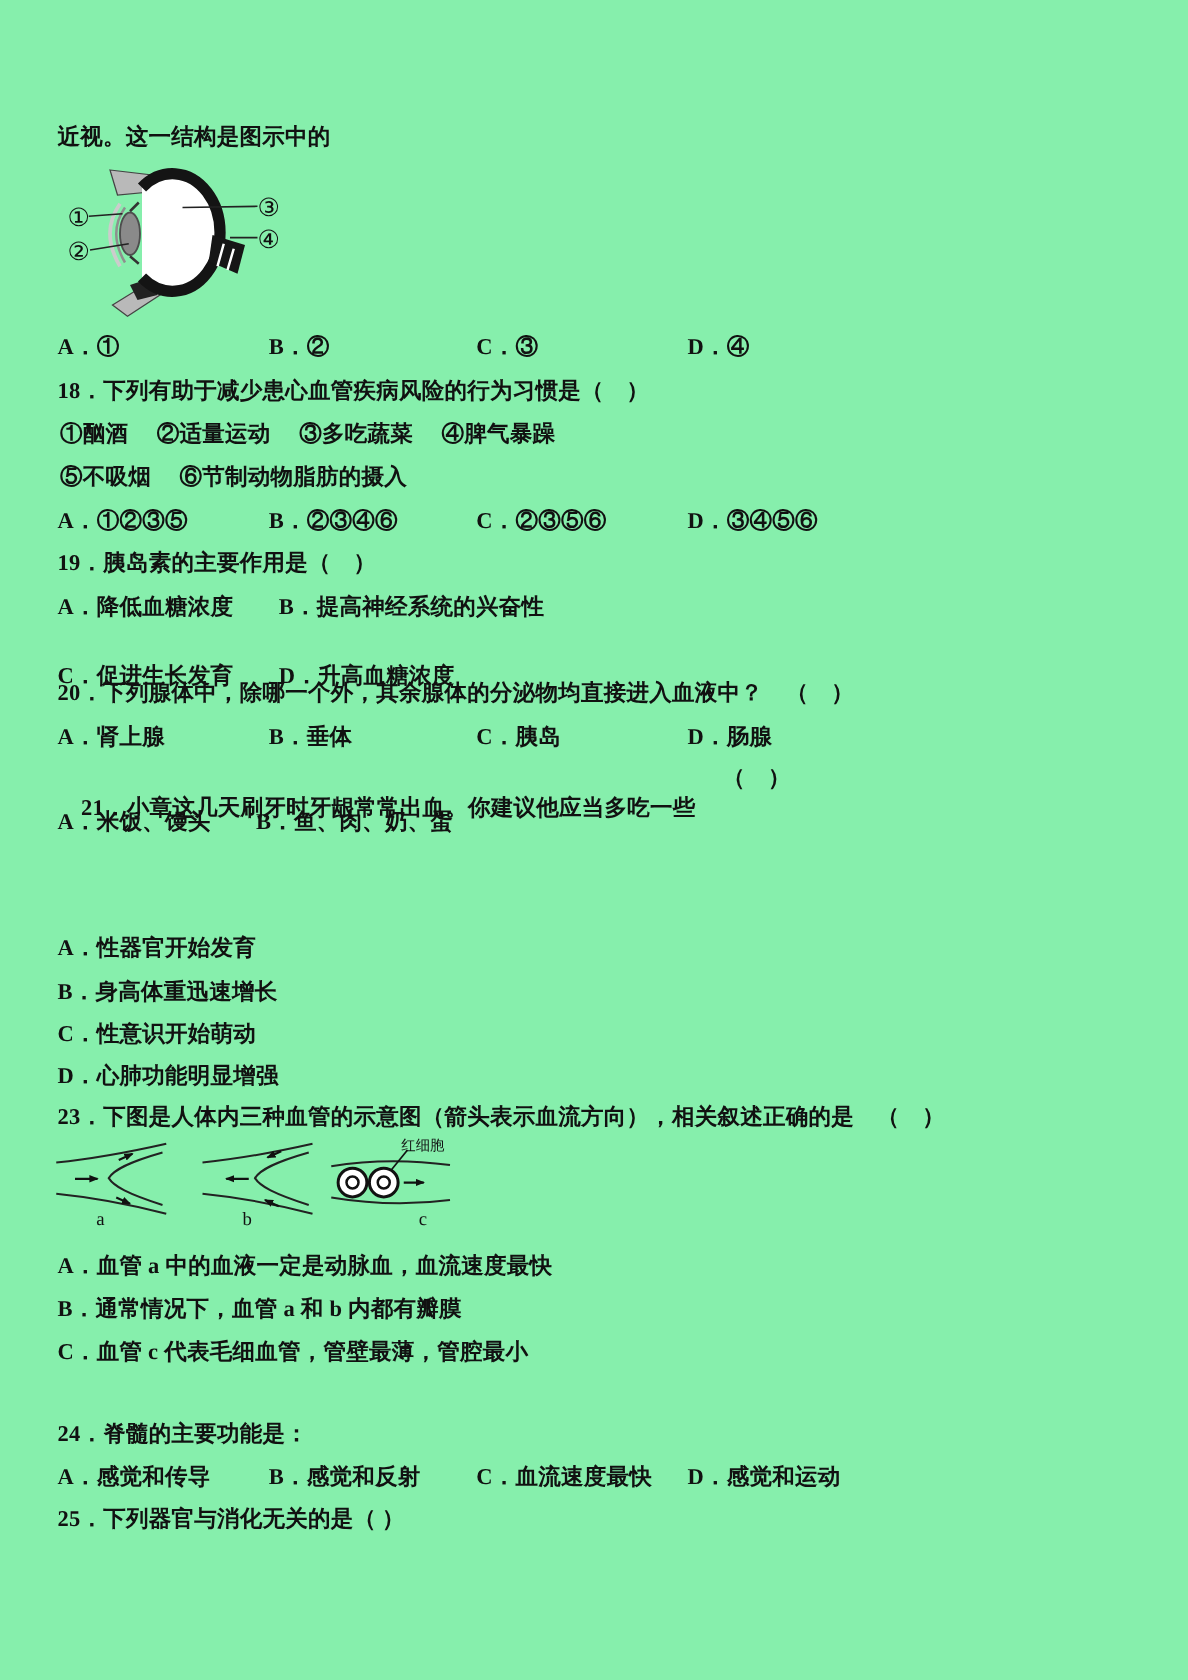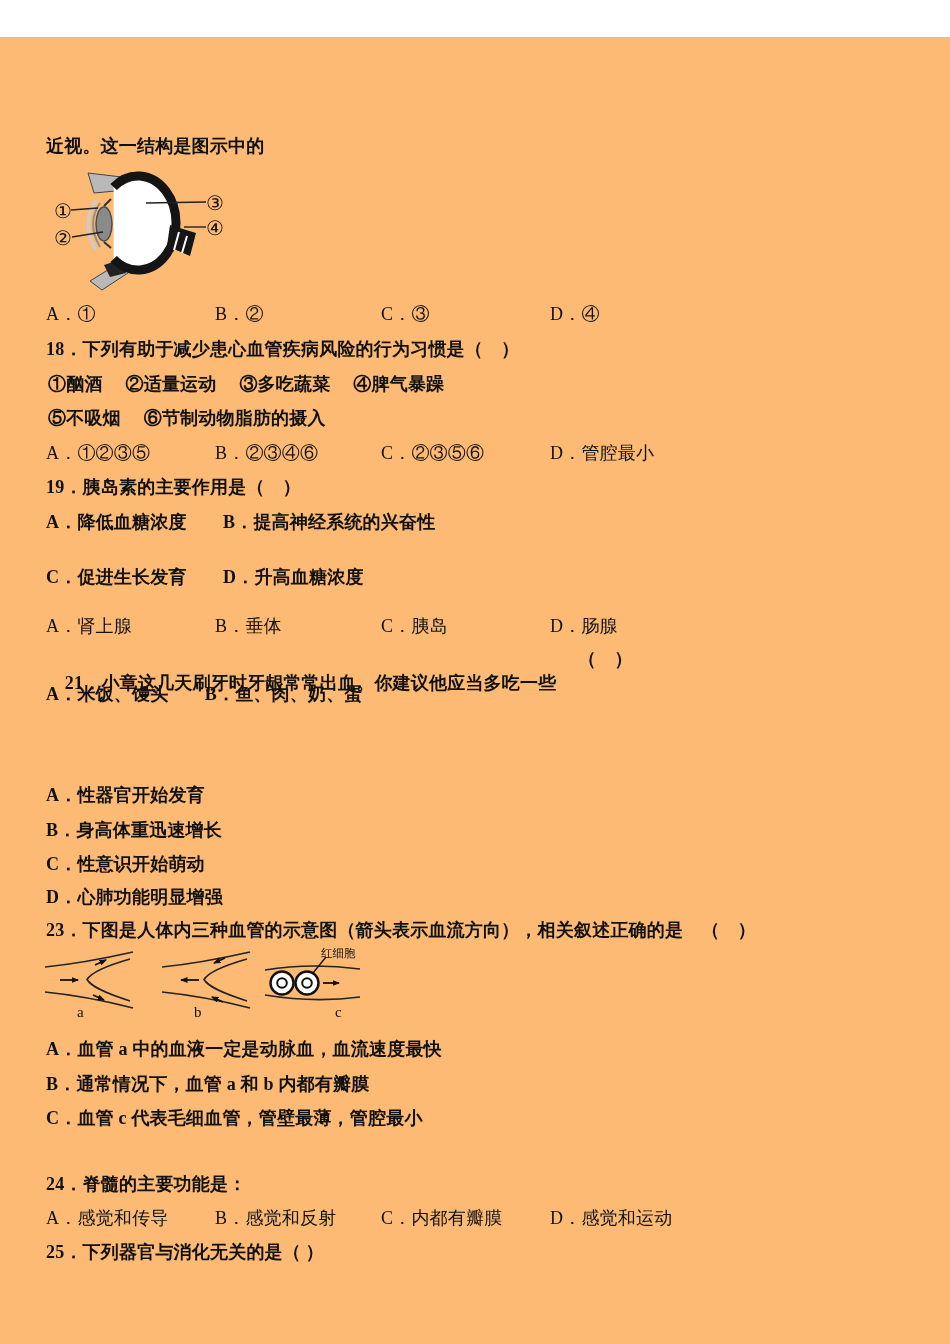--- a/index.html
+++ b/index.html
@@ -1,30 +1,30 @@
 <!DOCTYPE html>
 <html><head>
 <meta charset="utf-8">
 <style>
   html,body { margin:0; padding:0; background:#ffffff; }
   body {
     width:950px; height:1344px; position:relative; overflow:hidden;
     font-family:"Liberation Serif", serif;
     color:#111111;
   }
-  .page { position:absolute; inset:0; background:#fdba74;margin-top:37px; }
+  .page { position:absolute; inset:0; background:#86efac; }
   .line {
     position:absolute; left:46px;
     font-size:18px; line-height:24px; height:24px;
     font-weight:600; white-space:pre; letter-spacing:0.2px;
   }
   .optrow { position:absolute; left:46px; width:880px; height:24px; }
   .opt {
     position:absolute; top:0;
-    font-size:18px; line-height:24px; font-weight:400; white-space:pre; letter-spacing:0.2px;
+    font-size:18px; line-height:24px; font-weight:700; white-space:pre; letter-spacing:0.2px;
   }
   .c0 { left:0; } .c1 { left:169px; } .c2 { left:335px; } .c3 { left:504px; }
   .bracket-float { position:absolute; left:532px; top:0; }
   svg text { font-family:"Liberation Serif", serif; }
 </style>
 </head>
 <body>
 
 <div class="page">
 
@@ -66,27 +66,28 @@
     <span class="opt c3">D．④</span>
   </div>
 
   <div class="line" style="top:300px">18．下列有助于减少患心血管疾病风险的行为习惯是（　）</div>
   <div class="line" style="top:335px; left:48px">①酗酒　 ②适量运动　 ③多吃蔬菜　 ④脾气暴躁</div>
   <div class="line" style="top:369px; left:48px">⑤不吸烟　 ⑥节制动物脂肪的摄入</div>
   <div class="optrow" style="top:404px">
     <span class="opt c0">A．①②③⑤</span>
     <span class="opt c1">B．②③④⑥</span>
     <span class="opt c2">C．②③⑤⑥</span>
-    <span class="opt c3">D．管腔最小</span>
+    <span class="opt c3">D．③④⑤⑥</span>
   </div>
 
   <div class="line" style="top:438px">19．胰岛素的主要作用是（　）</div>
   <div class="line" style="top:473px">A．降低血糖浓度　　B．提高神经系统的兴奋性</div>
   <div class="line" style="top:528px">C．促进生长发育　　D．升高血糖浓度</div>
 
+  <div class="line" style="top:542px">20．下列腺体中，除哪一个外，其余腺体的分泌物均直接进入血液中？　（　）</div>
   <div class="optrow" style="top:577px">
     <span class="opt c0">A．肾上腺</span>
     <span class="opt c1">B．垂体</span>
     <span class="opt c2">C．胰岛</span>
     <span class="opt c3">D．肠腺</span>
   </div>
 
   <div class="line" style="top:610px">
     <span>21．小章这几天刷牙时牙龈常常出血。你建议他应当多吃一些</span>
     <span class="bracket-float">（　）</span>
@@ -142,19 +143,19 @@
   </svg>
 
   <div class="line" style="top:1000px">A．血管 a 中的血液一定是动脉血，血流速度最快</div>
   <div class="line" style="top:1035px">B．通常情况下，血管 a 和 b 内都有瓣膜</div>
   <div class="line" style="top:1069px">C．血管 c 代表毛细血管，管壁最薄，管腔最小</div>
 
   <div class="line" style="top:1135px">24．脊髓的主要功能是：</div>
   <div class="optrow" style="top:1169px">
     <span class="opt c0">A．感觉和传导</span>
     <span class="opt c1">B．感觉和反射</span>
-    <span class="opt c2">C．内都有瓣膜</span>
+    <span class="opt c2">C．血流速度最快</span>
     <span class="opt c3">D．感觉和运动</span>
   </div>
 
   <div class="line" style="top:1203px">25．下列器官与消化无关的是（ ）</div>
 
 </div>
 
 </body></html>

